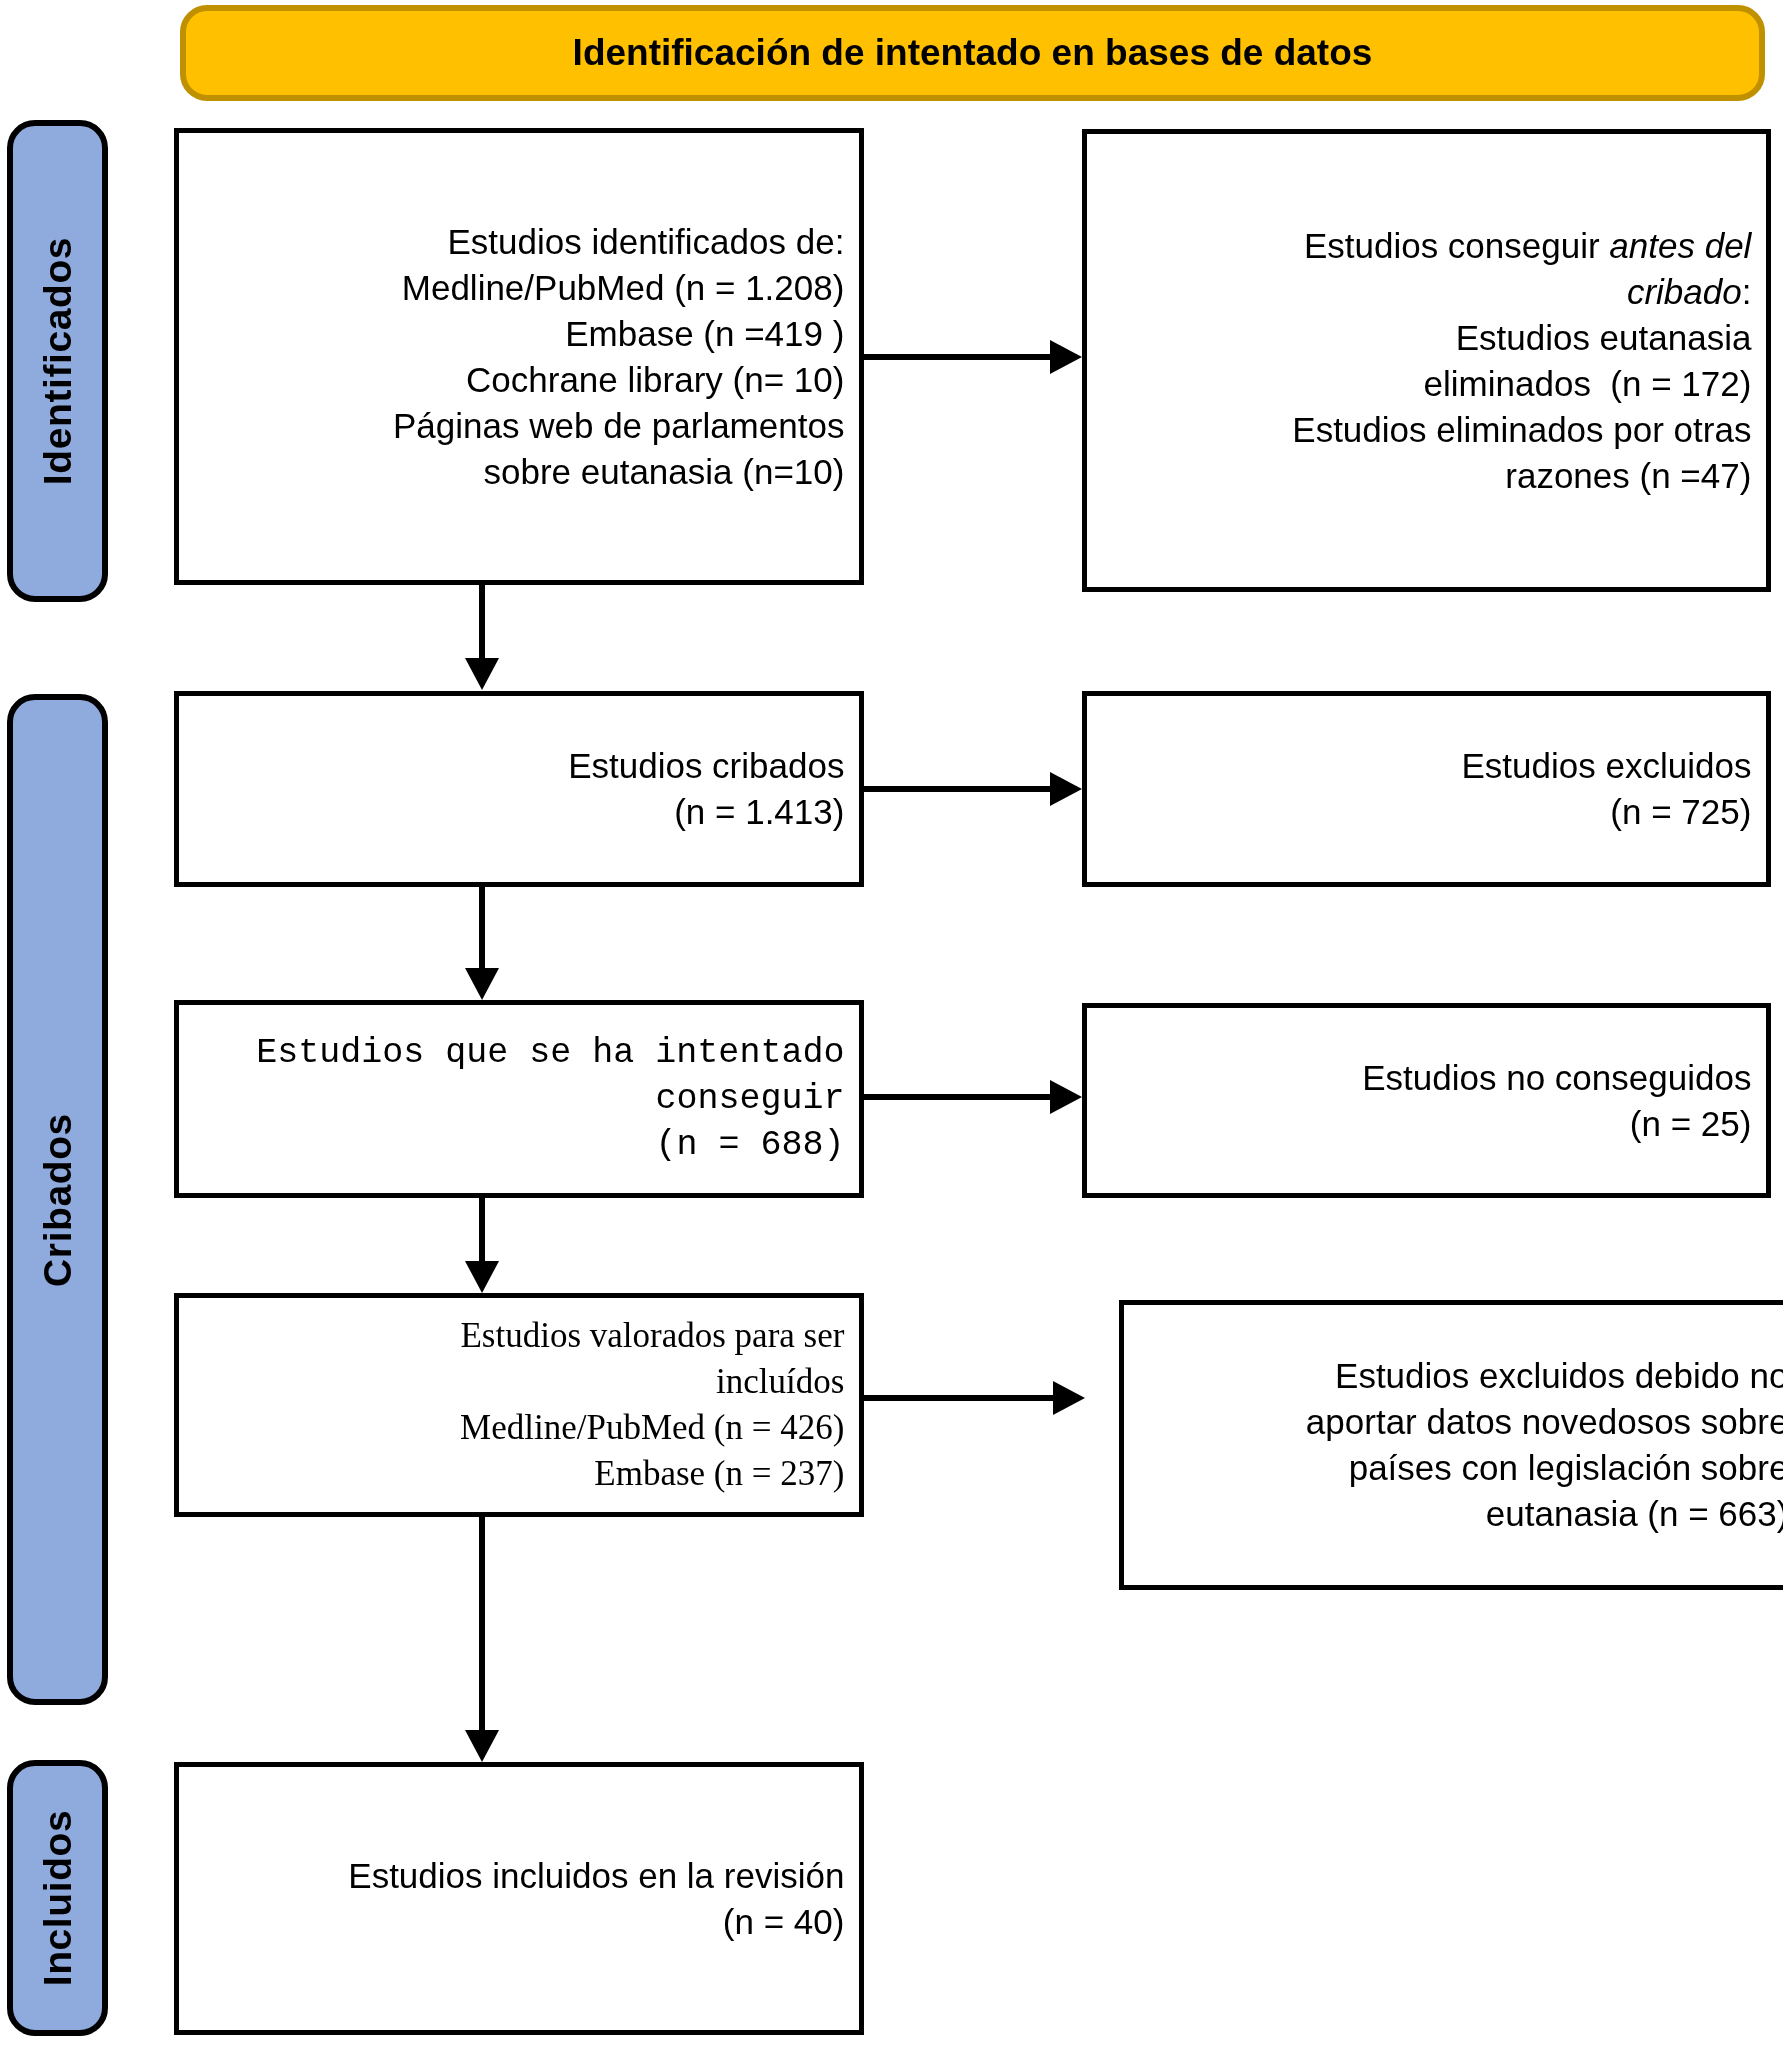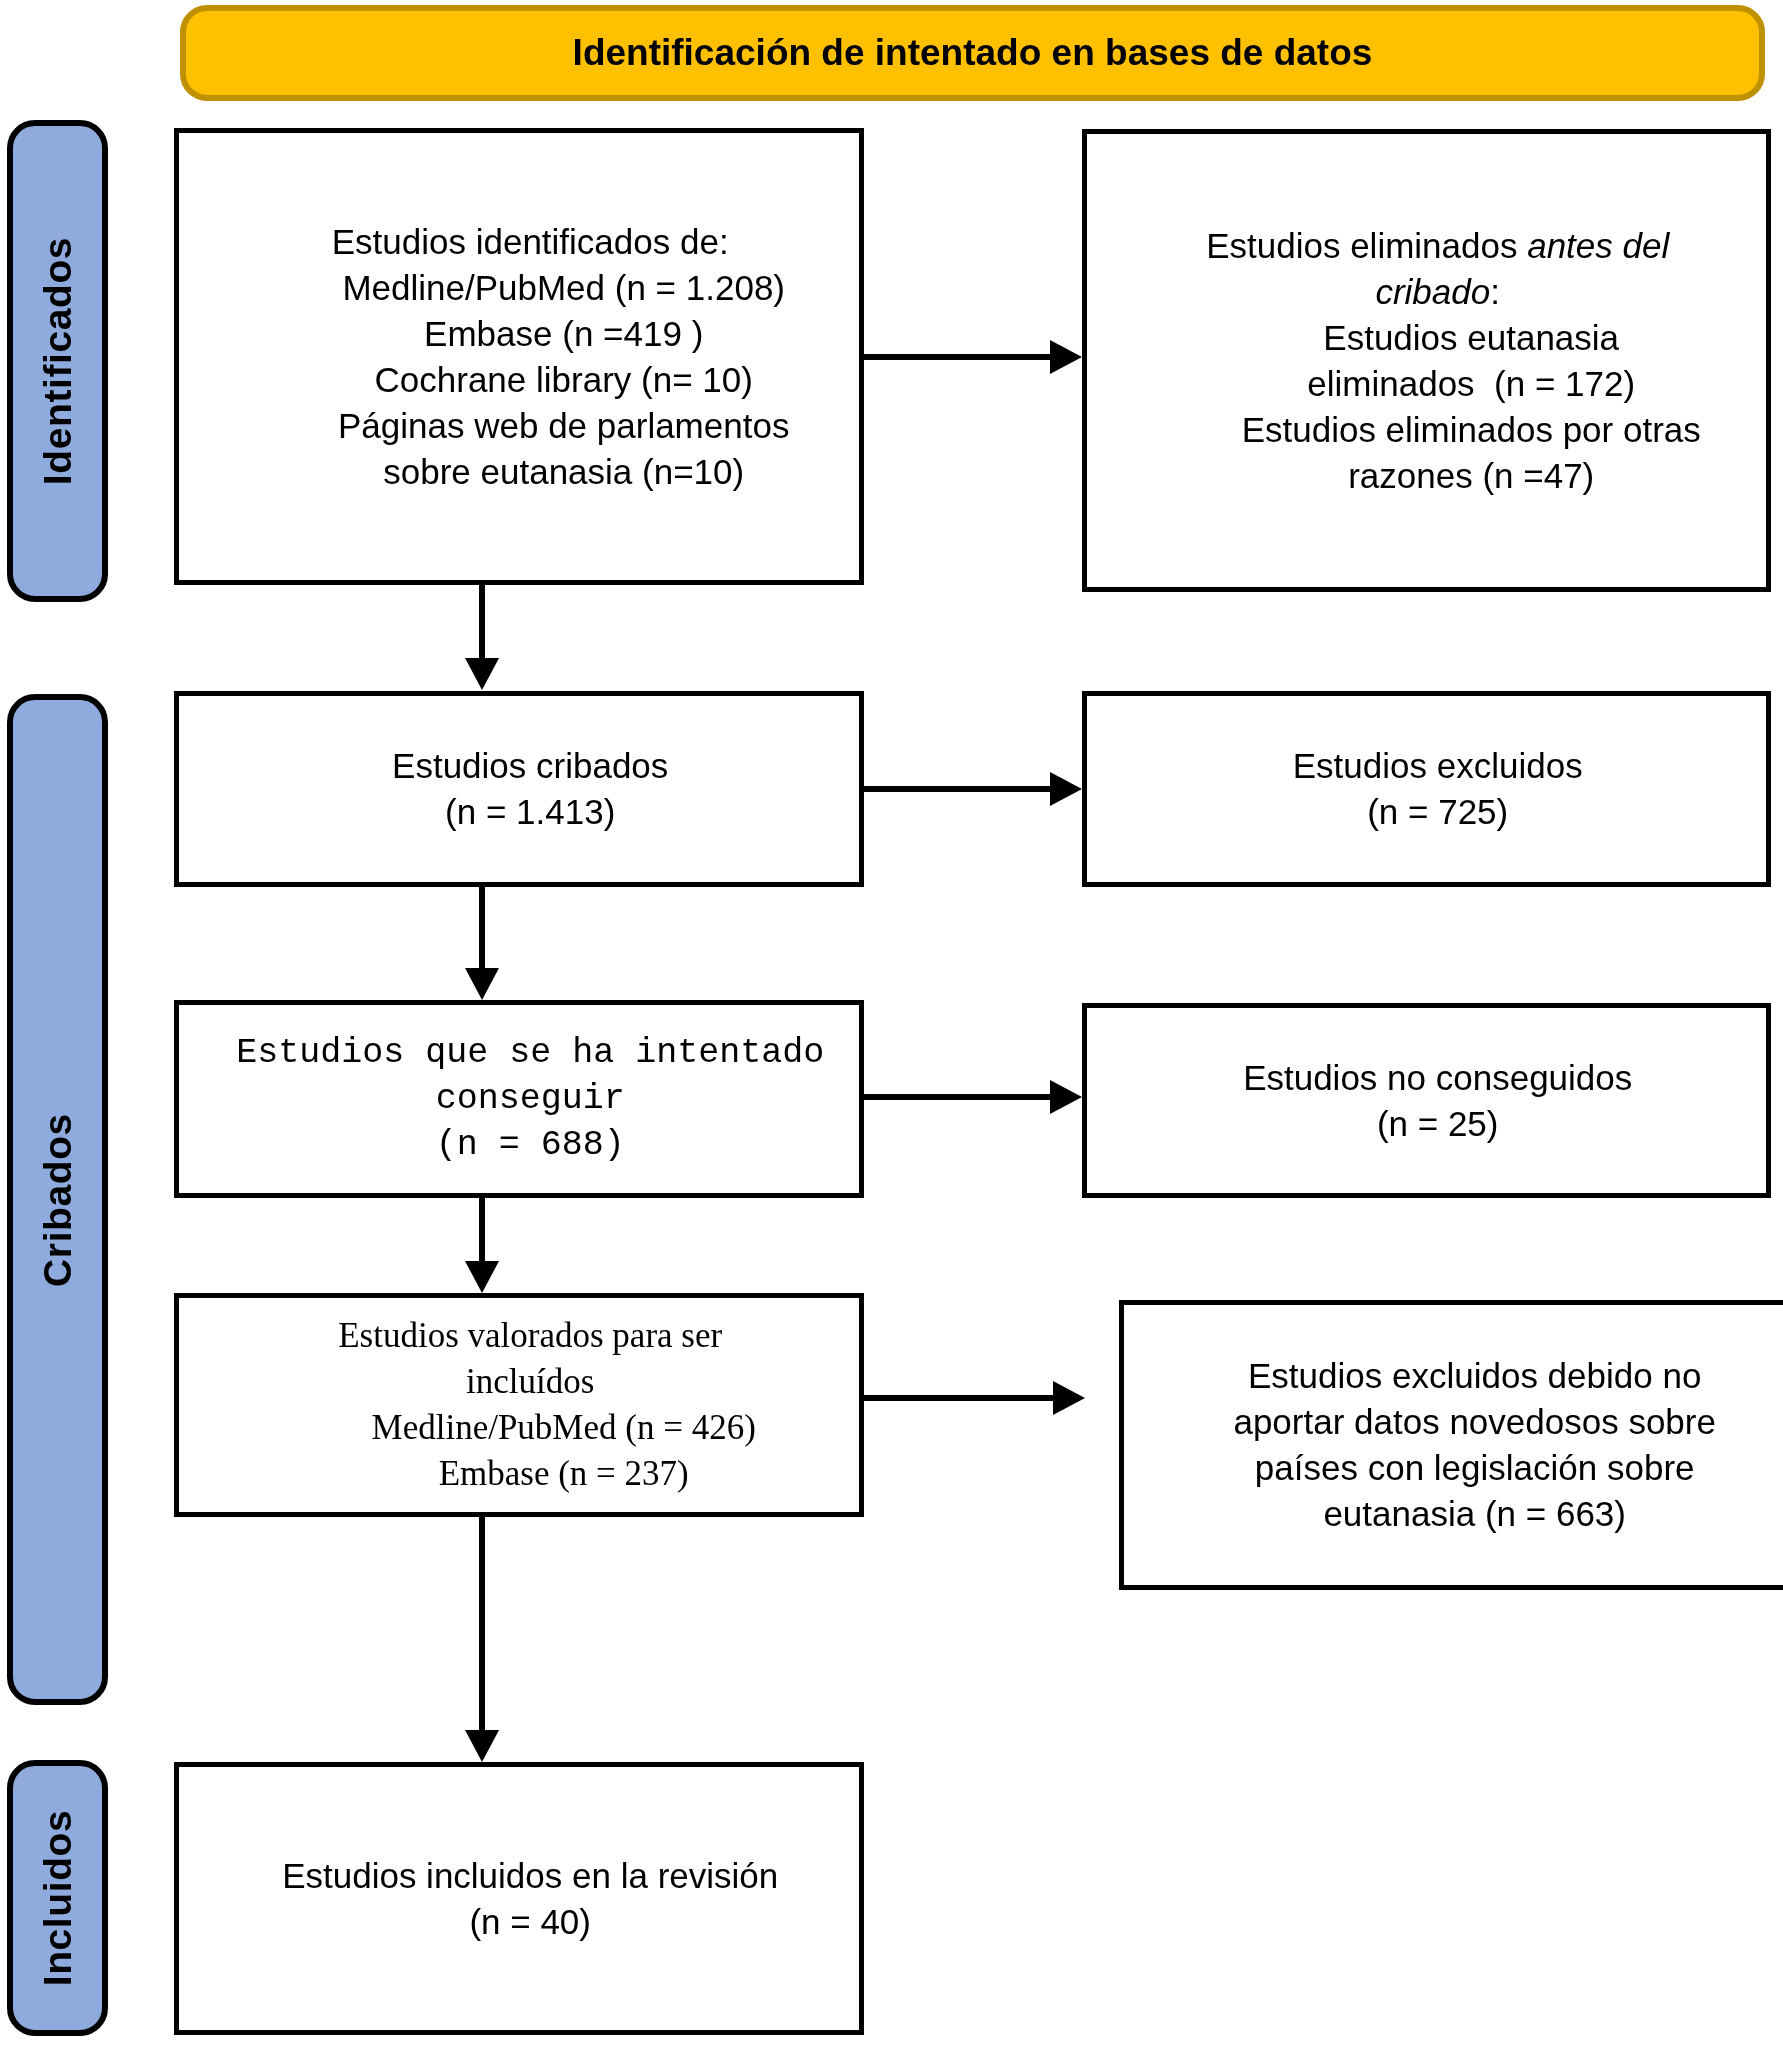--- a/index.html
+++ b/index.html
@@ -46,21 +46,21 @@
   .p-identificados { top: 120px;  height: 482px;  }
   .p-cribados      { top: 694px; height: 1011px; }
   .p-incluidos     { top: 1760px; height: 276px;  }
 
   
   .box {
     position: absolute;
     background: #fff;
     border: 5.5px solid var(--box-border, #000);
     display: flex; flex-direction: column; justify-content: center;
-    align-items: center;
+    align-items: flex-end;
     padding-left: 37px; padding-right: 14.6px;
     font-size: 35px; line-height: 46px;
   }
   .line { white-space: pre-wrap; }
   .line.indent { padding-left: 67px; }
 
   .b-identified { left: 174px;  top: 128px;  width: 690px; height: 457px; }
   .b-screened   { left: 174px;  top: 691px; width: 690px; height: 196px; }
   .b-sought     { left: 174px;  top: 1000px; width: 690px; height: 198px; font-family: Liberation Mono, monospace; }
   .b-assessed   { left: 174px;  top: 1293px; width: 690px; height: 224px; font-family: Liberation Serif, serif; }
@@ -116,21 +116,21 @@
 
   <div class="box b-identified">
       <div class="line"><span>Estudios identificados de:</span></div>
       <div class="line indent"><span>Medline/PubMed (n = 1.208)</span></div>
       <div class="line indent"><span>Embase (n =419 )</span></div>
       <div class="line indent"><span>Cochrane library (n= 10)</span></div>
       <div class="line indent"><span>Páginas web de parlamentos</span></div>
       <div class="line indent"><span>sobre eutanasia (n=10)</span></div>
     </div>
   <div class="box b-removed">
-      <div class="line"><span>Estudios eliminados </span><em>antes del</em></div>
+      <div class="line"><span>Estudios conseguir </span><em>antes del</em></div>
       <div class="line"><em>cribado</em><span>:</span></div>
       <div class="line indent"><span>Estudios eutanasia</span></div>
       <div class="line indent"><span>eliminados  (n = 172)</span></div>
       <div class="line indent"><span>Estudios eliminados por otras</span></div>
       <div class="line indent"><span>razones (n =47)</span></div>
     </div>
   <div class="box b-screened">
       <div class="line"><span>Estudios cribados</span></div>
       <div class="line"><span>(n = 1.413)</span></div>
     </div>

